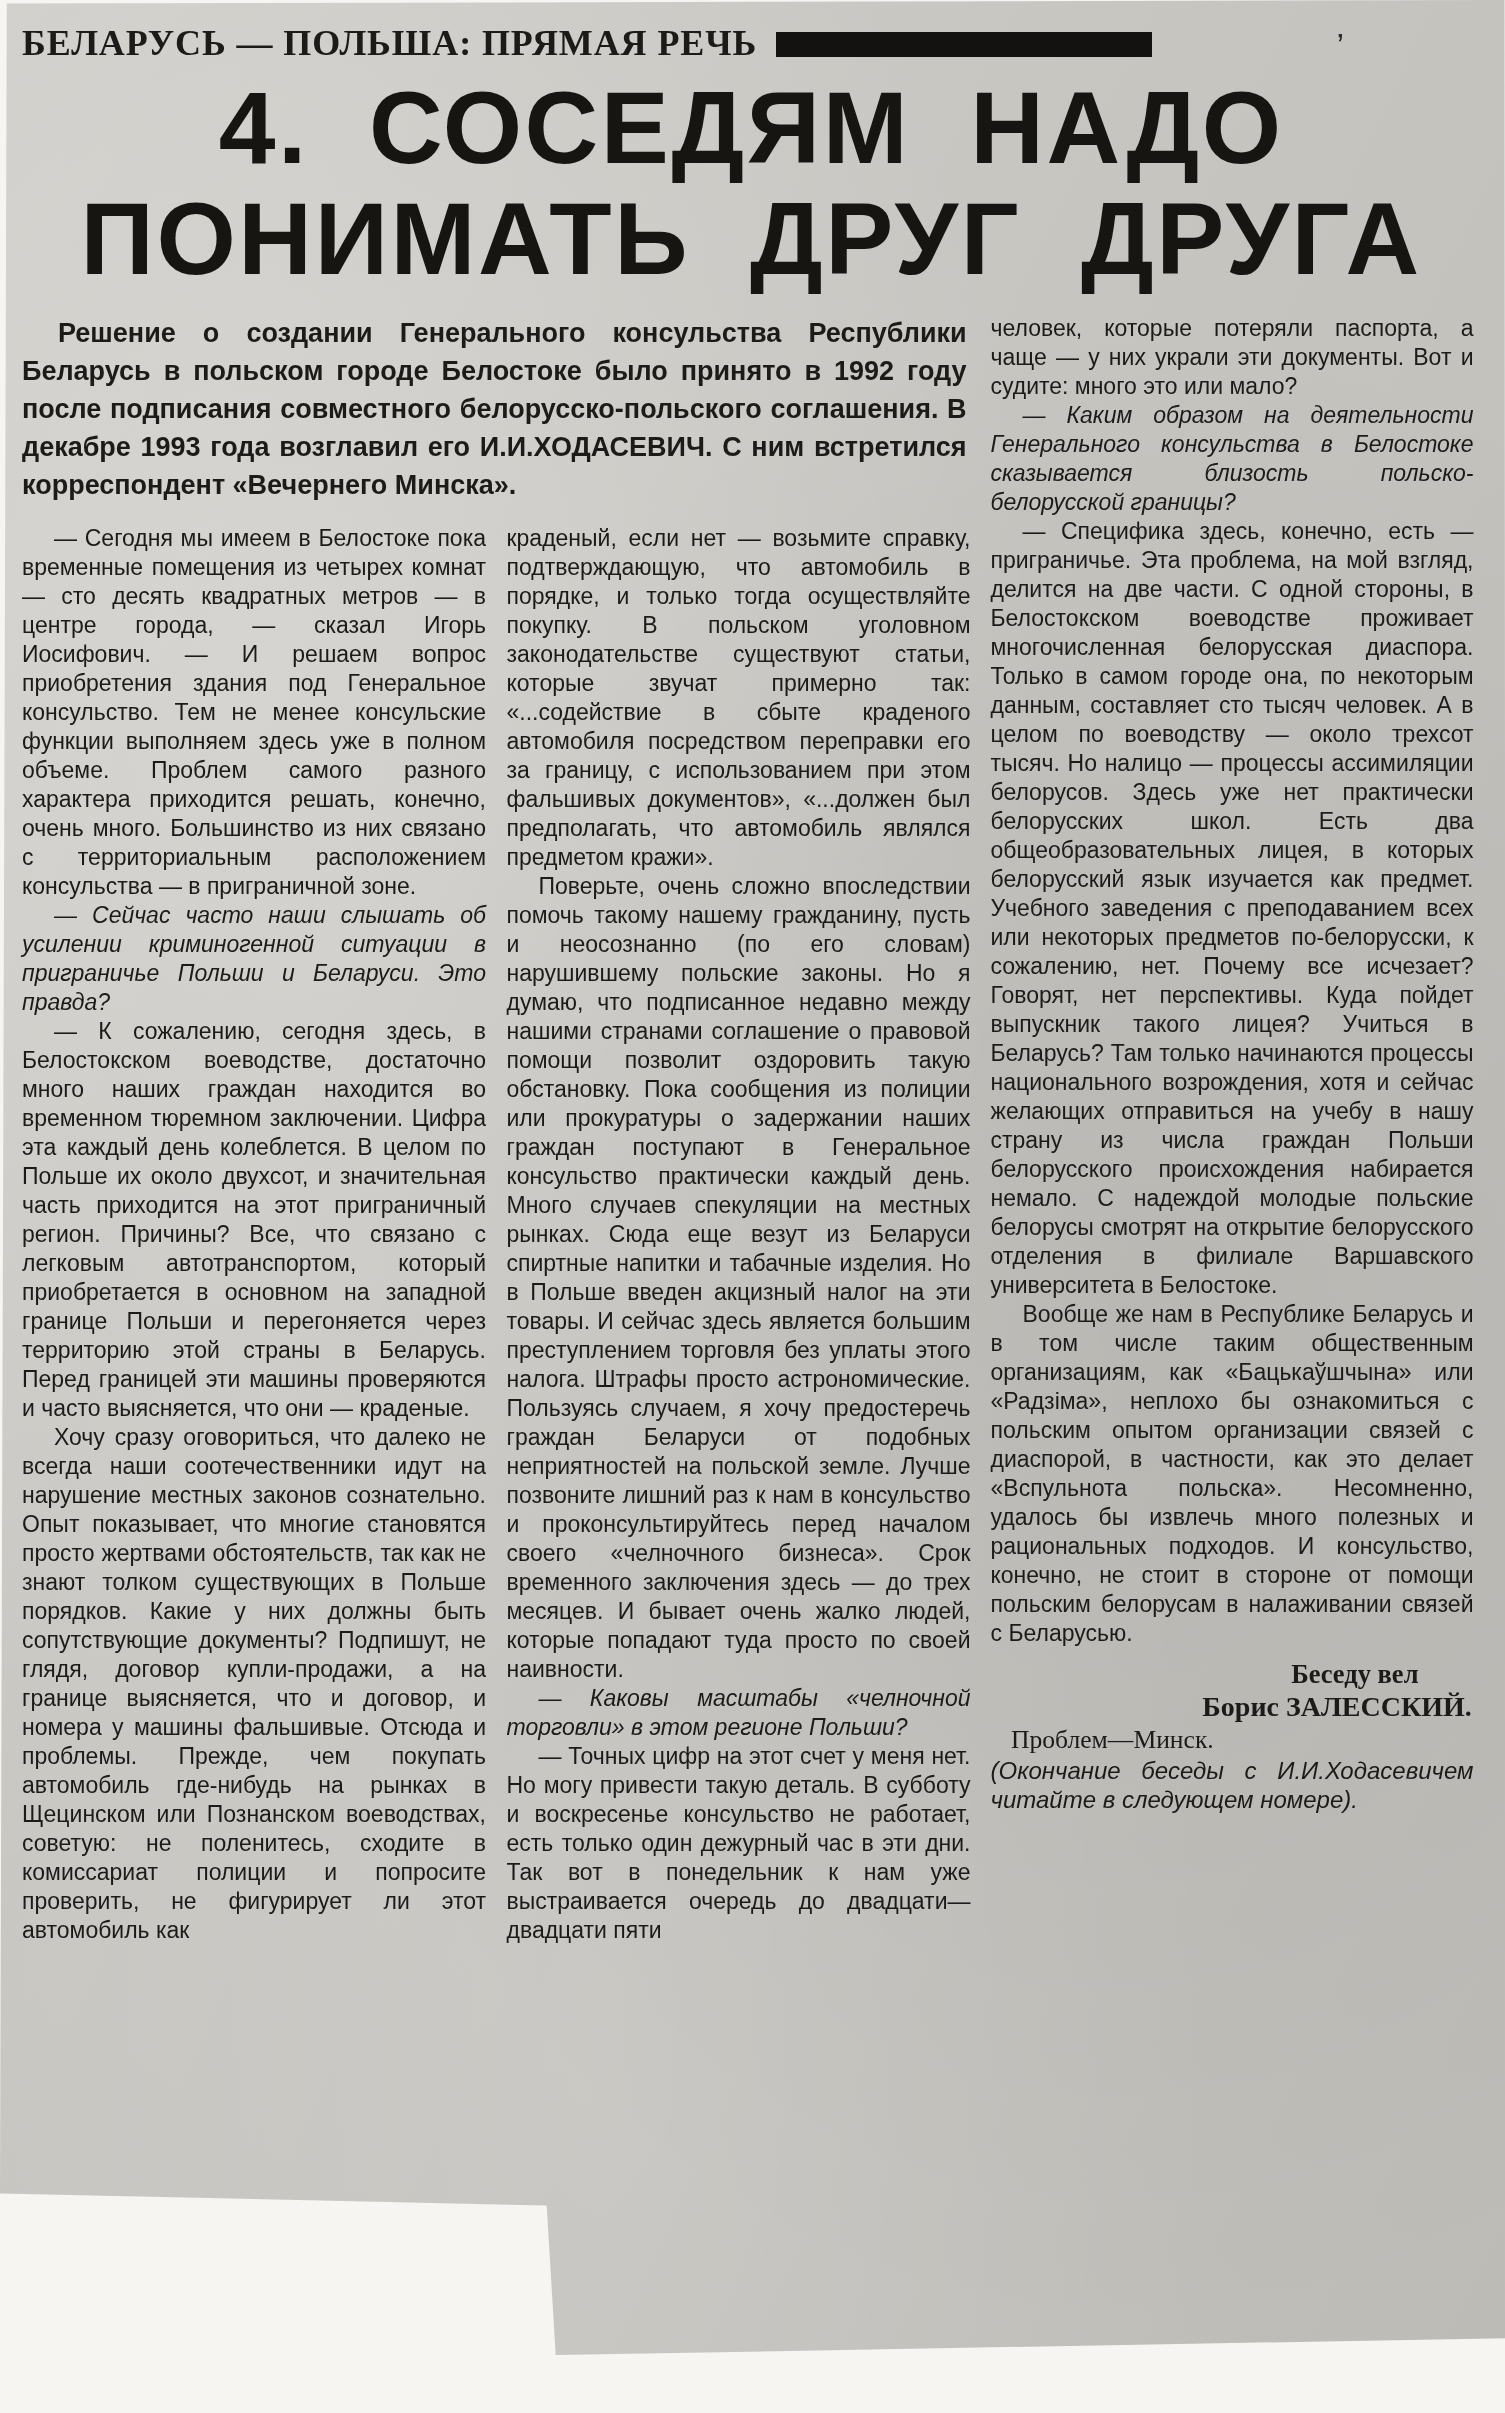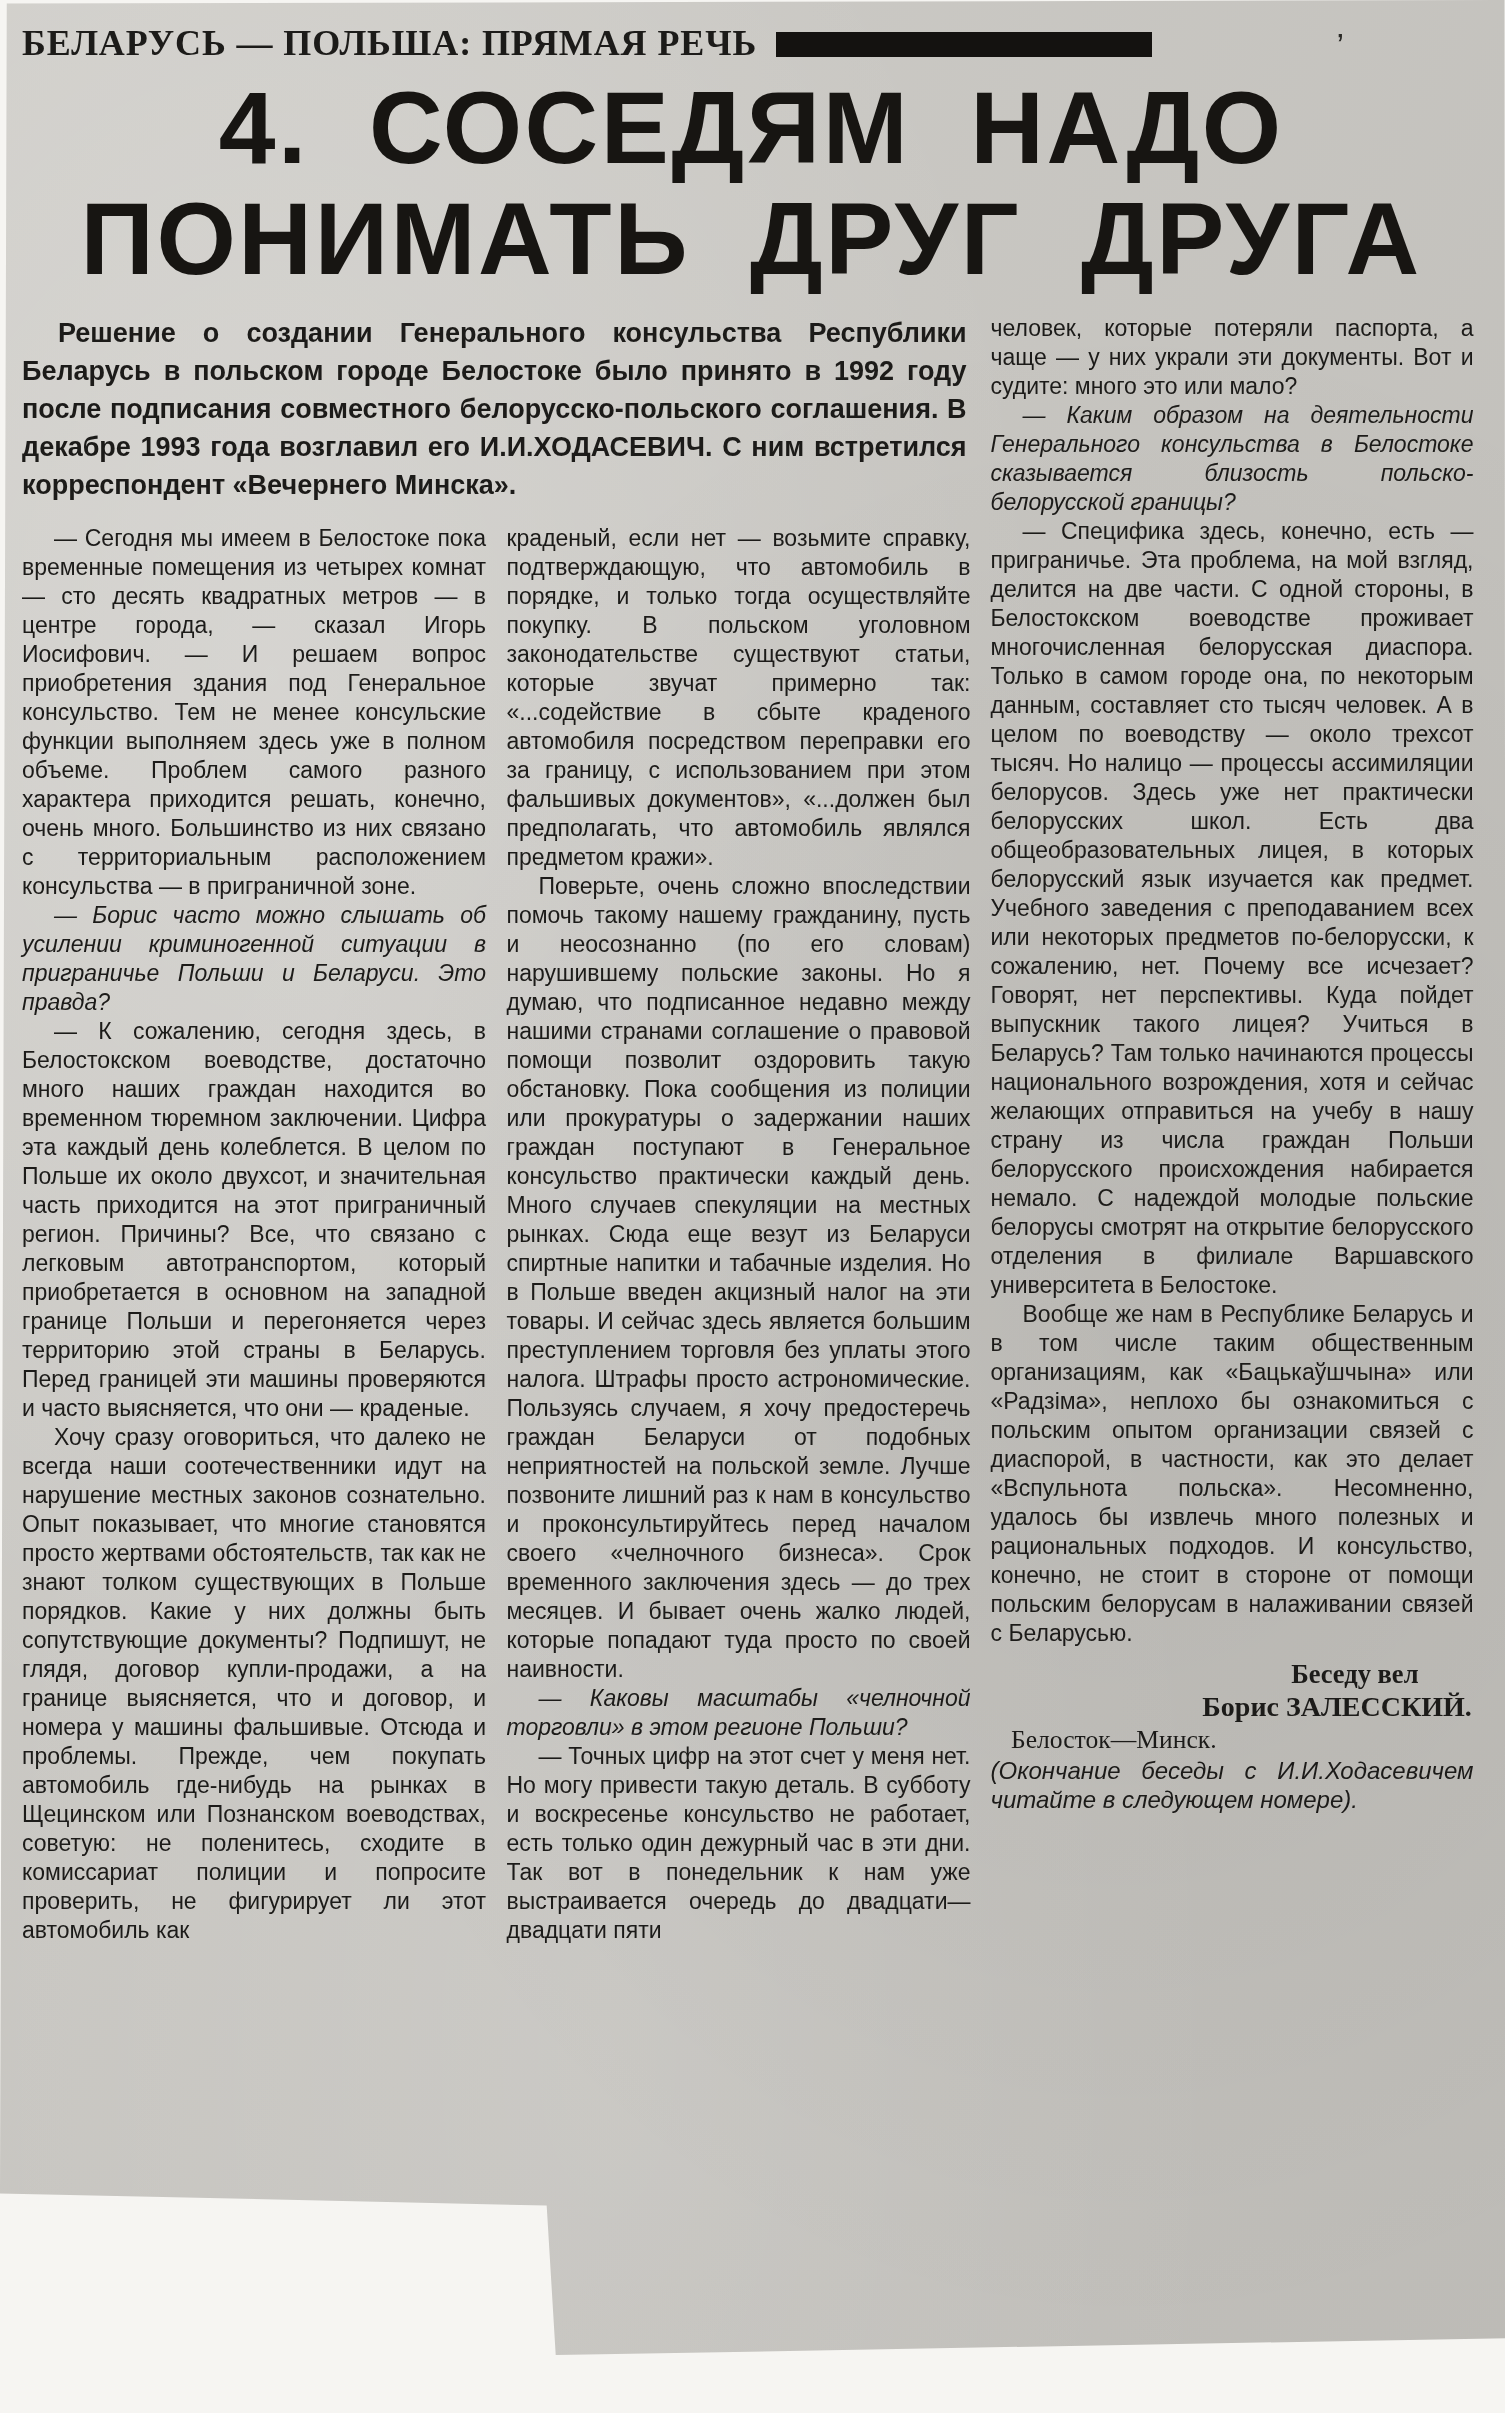--- a/index.html
+++ b/index.html
@@ -84,21 +84,21 @@
     <div>ПОНИМАТЬ ДРУГ ДРУГА</div>
   </div>
 
   <div class="content">
 
     <div class="left-wrap">
       <p class="lead">Решение о создании Генерального консульства Республики Беларусь в польском городе Белостоке было принято в 1992 году после подписания совместного белорусско-польского соглашения. В декабре 1993 года возглавил его И.И.ХОДАСЕВИЧ. С ним встретился корреспондент «Вечернего Минска».</p>
       <div class="two-cols">
         <div class="col">
             <p class="para normal">— Сегодня мы имеем в Белостоке пока временные помещения из четырех комнат — сто десять квадратных метров — в центре города, — сказал Игорь Иосифович. — И решаем вопрос приобретения здания под Генеральное консульство. Тем не менее консульские функции выполняем здесь уже в полном объеме. Проблем самого разного характера приходится решать, конечно, очень много. Большинство из них связано с территориальным расположением консульства — в приграничной зоне.</p>
-            <p class="para question">— Борис часто можно слышать об усилении криминогенной ситуации в приграничье Польши и Беларуси. Это правда?</p>
+            <p class="para question">— Сейчас часто наши слышать об усилении криминогенной ситуации в приграничье Польши и Беларуси. Это правда?</p>
             <p class="para normal">— К сожалению, сегодня здесь, в Белостокском воеводстве, достаточно много наших граждан находится во временном тюремном заключении. Цифра эта каждый день колеблется. В целом по Польше их около двухсот, и значительная часть приходится на этот приграничный регион. Причины? Все, что связано с легковым автотранспортом, который приобретается в основном на западной границе Польши и перегоняется через территорию этой страны в Беларусь. Перед границей эти машины проверяются и часто выясняется, что они — краденые.</p>
             <p class="para normal">Хочу сразу оговориться, что далеко не всегда наши соотечественники идут на нарушение местных законов сознательно. Опыт показывает, что многие становятся просто жертвами обстоятельств, так как не знают толком существующих в Польше порядков. Какие у них должны быть сопутствующие документы? Подпишут, не глядя, договор купли-продажи, а на границе выясняется, что и договор, и номера у машины фальшивые. Отсюда и проблемы. Прежде, чем покупать автомобиль где-нибудь на рынках в Щецинском или Познанском воеводствах, советую: не поленитесь, сходите в комиссариат полиции и попросите проверить, не фигурирует ли этот автомобиль как</p>
           </div>
         <div class="col">
             <p class="para noindent">краденый, если нет — возьмите справку, подтверждающую, что автомобиль в порядке, и только тогда осуществляйте покупку. В польском уголовном законодательстве существуют статьи, которые звучат примерно так: «...содействие в сбыте краденого автомобиля посредством переправки его за границу, с использованием при этом фальшивых документов», «...должен был предполагать, что автомобиль являлся предметом кражи».</p>
             <p class="para normal">Поверьте, очень сложно впоследствии помочь такому нашему гражданину, пусть и неосознанно (по его словам) нарушившему польские законы. Но я думаю, что подписанное недавно между нашими странами соглашение о правовой помощи позволит оздоровить такую обстановку. Пока сообщения из полиции или прокуратуры о задержании наших граждан поступают в Генеральное консульство практически каждый день. Много случаев спекуляции на местных рынках. Сюда еще везут из Беларуси спиртные напитки и табачные изделия. Но в Польше введен акцизный налог на эти товары. И сейчас здесь является большим преступлением торговля без уплаты этого налога. Штрафы просто астрономические. Пользуясь случаем, я хочу предостеречь граждан Беларуси от подобных неприятностей на польской земле. Лучше позвоните лишний раз к нам в консульство и проконсультируйтесь перед началом своего «челночного бизнеса». Срок временного заключения здесь — до трех месяцев. И бывает очень жалко людей, которые попадают туда просто по своей наивности.</p>
             <p class="para question">— Каковы масштабы «челночной торговли» в этом регионе Польши?</p>
             <p class="para normal">— Точных цифр на этот счет у меня нет. Но могу привести такую деталь. В субботу и воскресенье консульство не работает, есть только один дежурный час в эти дни. Так вот в понедельник к нам уже выстраивается очередь до двадцати—двадцати пяти</p>
           </div>
       </div>
@@ -107,20 +107,20 @@
     <div class="col3-wrap">
       <div>
           <p class="para noindent">человек, которые потеряли паспорта, а чаще — у них украли эти документы. Вот и судите: много это или мало?</p>
           <p class="para question">— Каким образом на деятельности Генерального консульства в Белостоке сказывается близость польско-белорусской границы?</p>
           <p class="para normal">— Специфика здесь, конечно, есть — приграничье. Эта проблема, на мой взгляд, делится на две части. С одной стороны, в Белостокском воеводстве проживает многочисленная белорусская диаспора. Только в самом городе она, по некоторым данным, составляет сто тысяч человек. А в целом по воеводству — около трехсот тысяч. Но налицо — процессы ассимиляции белорусов. Здесь уже нет практически белорусских школ. Есть два общеобразовательных лицея, в которых белорусский язык изучается как предмет. Учебного заведения с преподаванием всех или некоторых предметов по-белорусски, к сожалению, нет. Почему все исчезает? Говорят, нет перспективы. Куда пойдет выпускник такого лицея? Учиться в Беларусь? Там только начинаются процессы национального возрождения, хотя и сейчас желающих отправиться на учебу в нашу страну из числа граждан Польши белорусского происхождения набирается немало. С надеждой молодые польские белорусы смотрят на открытие белорусского отделения в филиале Варшавского университета в Белостоке.</p>
           <p class="para normal">Вообще же нам в Республике Беларусь и в том числе таким общественным организациям, как «Бацькаўшчына» или «Радзіма», неплохо бы ознакомиться с польским опытом организации связей с диаспорой, в частности, как это делает «Вспульнота польска». Несомненно, удалось бы извлечь много полезных и рациональных подходов. И консульство, конечно, не стоит в стороне от помощи польским белорусам в налаживании связей с Беларусью.</p>
         </div>
       <div class="signature">
         <div class="sig-role">Беседу вел</div>
         <div class="sig-author">Борис ЗАЛЕССКИЙ.</div>
-        <div class="sig-place">Белосток—Минск.</div>
+        <div class="sig-place">Проблем—Минск.</div>
         <div class="sig-note">(Окончание беседы с И.И.Ходасевичем читайте в следующем номере).</div>
       </div>
     </div>
 
   </div>
 </div>
 
 
 </body></html>

